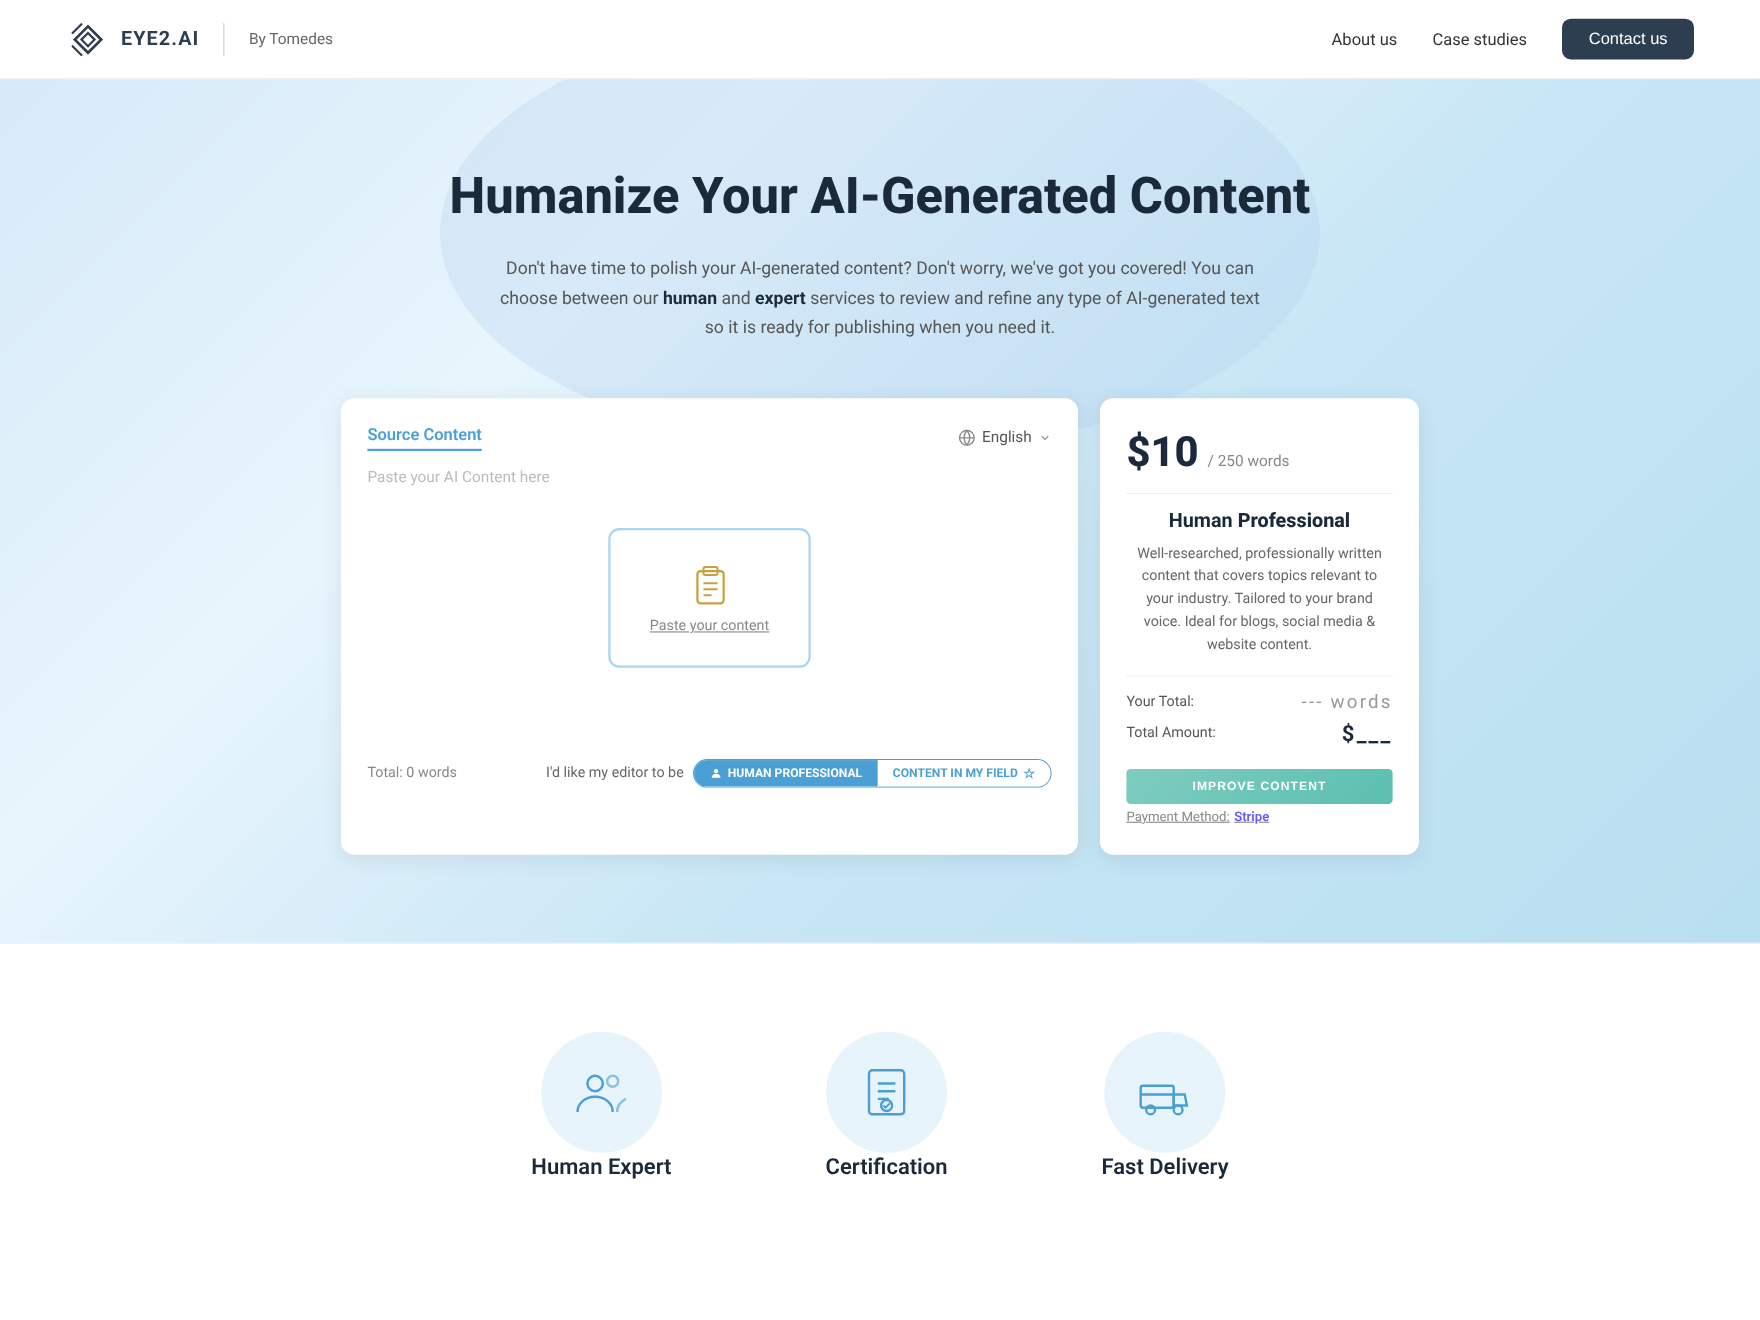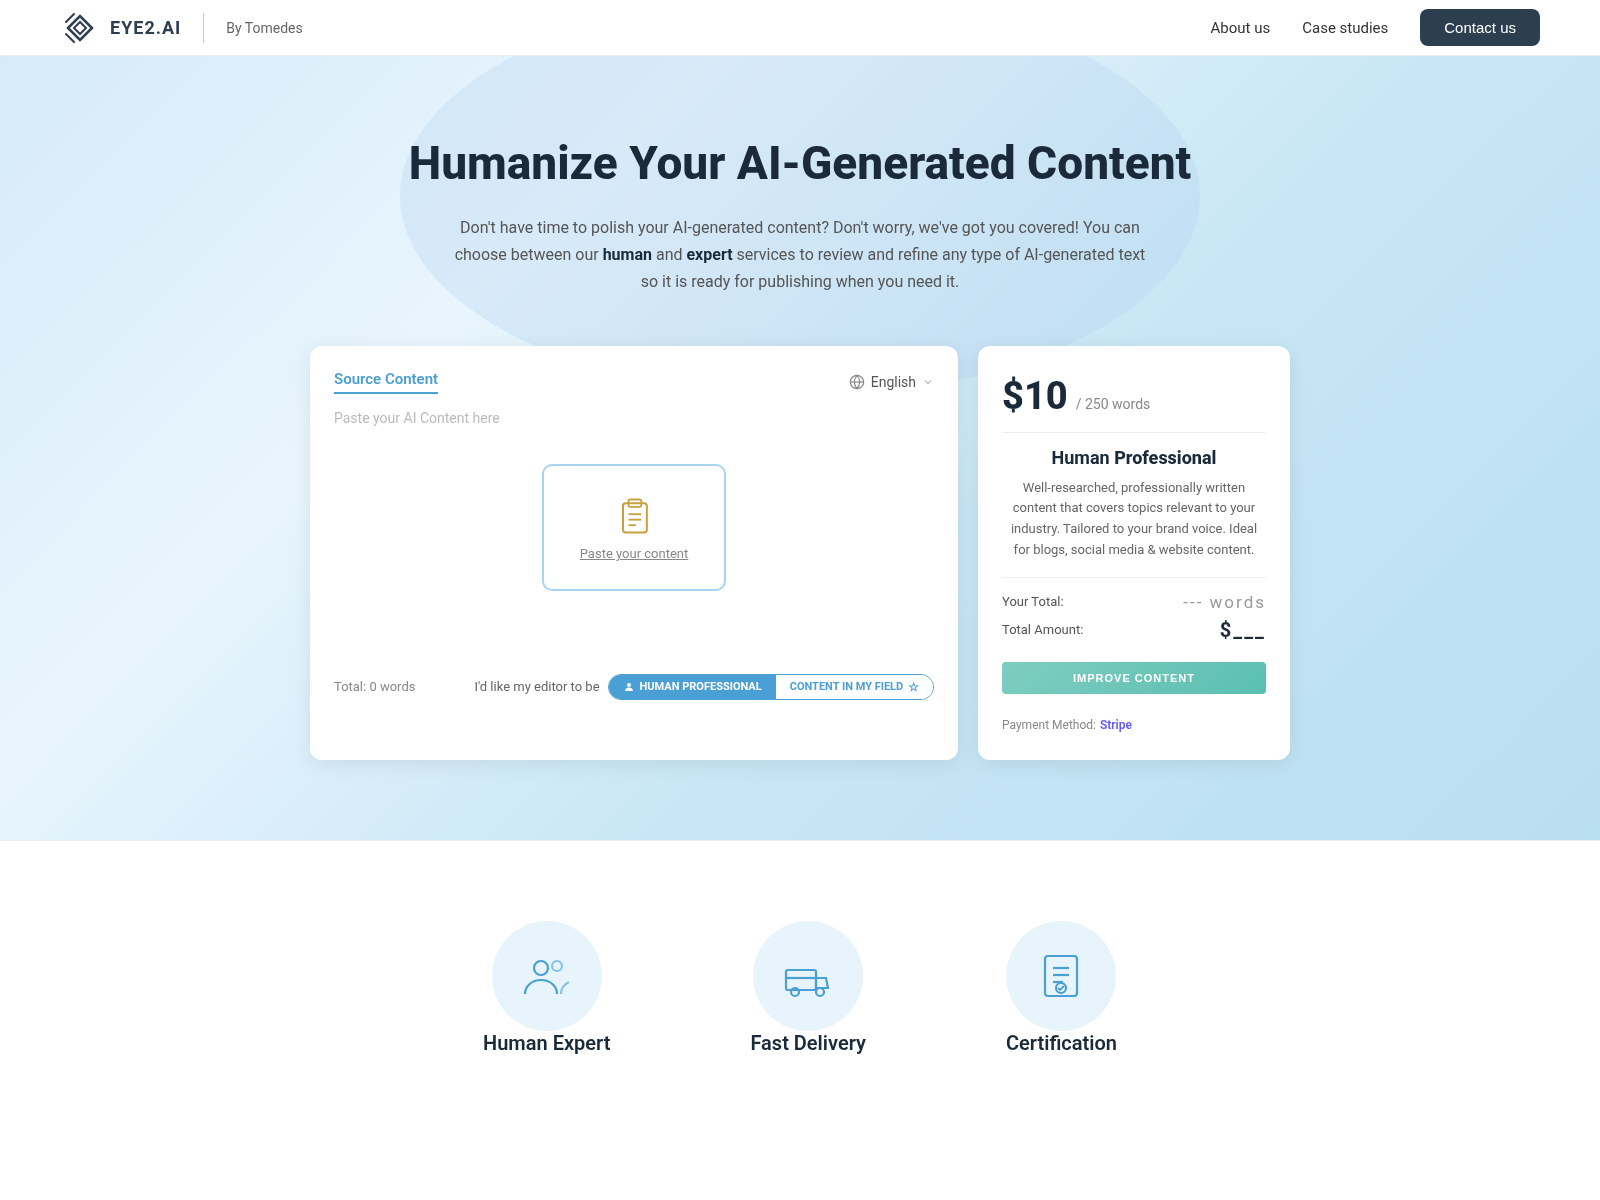--- a/index.html
+++ b/index.html
@@ -8,21 +8,21 @@
       background: #fff;
       color: #333;
     }
 
     
     nav {
       display: flex;
       align-items: center;
       justify-content: space-between;
       padding: 0 60px;
-      height: 56px;
+      height: 72px;
       background: #fff;
       border-bottom: 1px solid #eee;
     }
     .nav-logo {
       display: flex;
       align-items: center;
       gap: 10px;
     }
     .nav-logo-icon {
       width: 40px;
@@ -218,21 +218,21 @@
     .pill-inactive {
       background: #fff;
       color: #4a9fd4;
     }
     .pill-star {
       font-size: 12px;
     }
 
     
     .pricing-card {
-      width: 312px;
+      width: 290px;
       background: #fff;
       border-radius: 12px;
       padding: 28px 24px;
       box-shadow: 0 4px 20px rgba(0,0,0,0.08);
     }
     .price-row {
       display: flex;
       align-items: baseline;
       gap: 8px;
       margin-bottom: 4px;
@@ -295,23 +295,24 @@
       font-weight: 700;
       letter-spacing: 1px;
       cursor: pointer;
       margin-top: 14px;
       width: 100%;
     }
     .payment-row {
       display: flex;
       align-items: flex-start;
       gap: 4px;
-      margin-top: 24px;
+      margin-top: 4px;
       font-size: 12px;
       color: #888;
+      text-decoration: underline;
     }
     .stripe-link {
       color: #635bff;
       font-weight: 600;
       font-size: 12px;
     }
 
     
     .bottom-section {
       background: #fff;
@@ -470,38 +471,38 @@
           <circle cx="36" cy="16" r="5" opacity="0.6"></circle>
           <path d="M40 44c0-6 4-10 8-12" opacity="0.6"></path>
         </svg>
       </div>
       <span class="feature-label">Human Expert</span>
     </div>
 
     <div class="feature-item">
       <div class="feature-icon-circle">
         <svg viewBox="0 0 52 52" fill="none" stroke="#4a9fd4" stroke-width="2.2">
-          <rect x="4" y="20" width="30" height="20" rx="2"></rect>
-          <path d="M34 28 L44 28 L46 38 L34 38 Z"></path>
-          <circle cx="13" cy="42" r="4"></circle>
-          <circle cx="38" cy="42" r="4"></circle>
-          <line x1="4" y1="28" x2="34" y2="28"></line>
-        </svg>
-      </div>
-      <span class="feature-label">Fast Delivery</span>
-    </div>
-
-    <div class="feature-item">
-      <div class="feature-icon-circle">
-        <svg viewBox="0 0 52 52" fill="none" stroke="#4a9fd4" stroke-width="2.2">
           <rect x="10" y="6" width="32" height="40" rx="3"></rect>
           <line x1="18" y1="18" x2="34" y2="18"></line>
           <line x1="18" y1="25" x2="34" y2="25"></line>
           <line x1="18" y1="32" x2="28" y2="32"></line>
           <circle cx="26" cy="38" r="5" fill="#e8f4fb"></circle>
           <path d="M23 38 l2 2 4-4" stroke="#4a9fd4" stroke-width="1.8"></path>
         </svg>
       </div>
       <span class="feature-label">Certification</span>
     </div>
 
+    <div class="feature-item">
+      <div class="feature-icon-circle">
+        <svg viewBox="0 0 52 52" fill="none" stroke="#4a9fd4" stroke-width="2.2">
+          <rect x="4" y="20" width="30" height="20" rx="2"></rect>
+          <path d="M34 28 L44 28 L46 38 L34 38 Z"></path>
+          <circle cx="13" cy="42" r="4"></circle>
+          <circle cx="38" cy="42" r="4"></circle>
+          <line x1="4" y1="28" x2="34" y2="28"></line>
+        </svg>
+      </div>
+      <span class="feature-label">Fast Delivery</span>
+    </div>
+
   </div>
 </section>
 
 </body></html>

